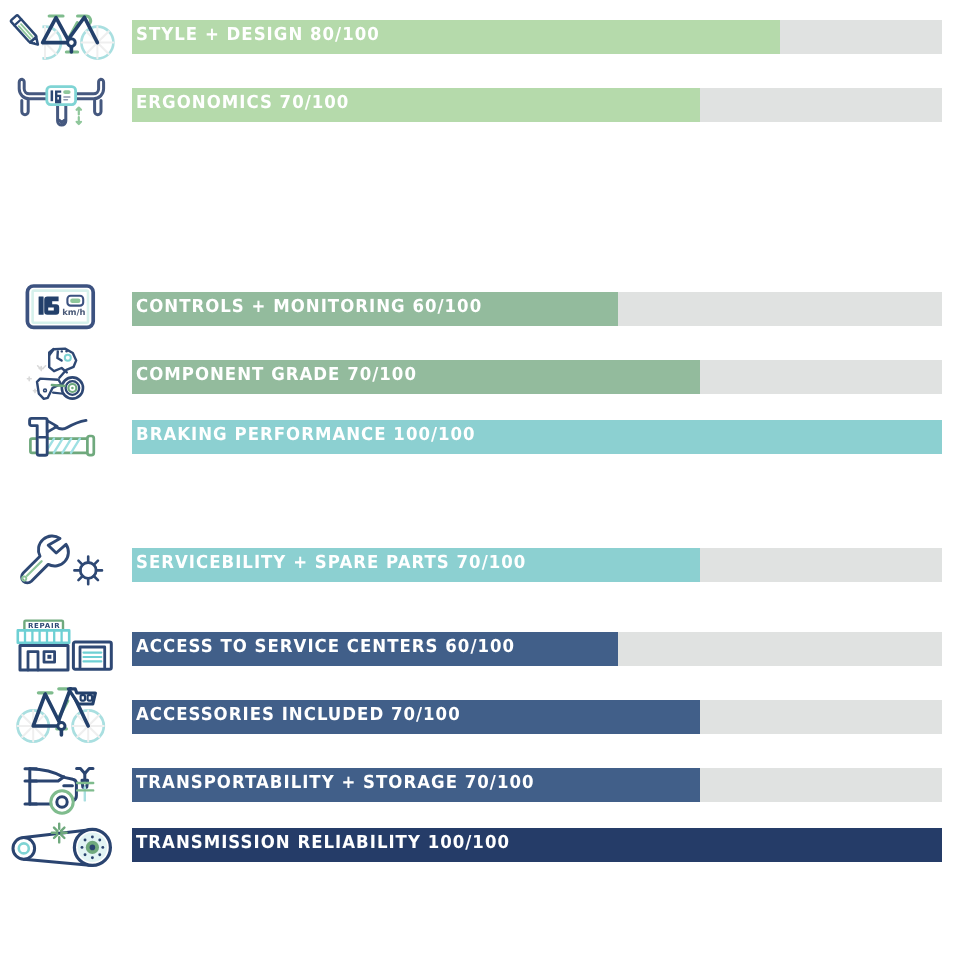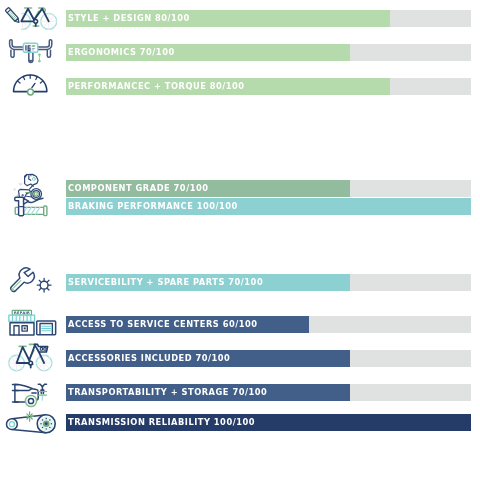--- a/index.html
+++ b/index.html
@@ -86,39 +86,38 @@
     <path d="M39.4 20v3.2M38.3 20.9l1.1-1.1 1.1 1.1"></path>
     <path d="M39.4 24.6v3.2M38.3 26.9l1.1 1.1 1.1-1.1"></path>
   </g>
 </svg>
       </div>
       <div class="track" style="background: rgb(224, 226, 225);">
         <div class="fill" style="width: 283.5px; background: rgb(181, 218, 171);"></div>
       </div>
       <div class="label" style="color: rgb(255, 255, 255);">ERGONOMICS 70/100</div>
     </div>
-    <div class="row" style="top: 68px;">
-      <div class="icon-cell">
-        <svg width="62" height="34" viewBox="0 0 62 34" fill="none" stroke-linecap="round" stroke-linejoin="round">
-  <path d="M13.5 23.6a16.7 16.7 0 0 1 33.4 0z" stroke="#23406b" stroke-width="1.55" fill="#fff"></path>
-  <g stroke="#23406b" stroke-width="1.25">
-    <path d="M17.41 12.87 20.01 15.05"></path>
-    <path d="M23.14 8.46 24.58 11.55"></path>
-    <path d="M30.2 6.9V10.3"></path>
-    <path d="M37.26 8.46 35.82 11.55"></path>
-    <path d="M42.99 12.87 40.39 15.05"></path>
-  </g>
-  <path d="M31.9 19.7 35 15.4" stroke="#23406b" stroke-width="1.35"></path>
-  <circle cx="30.5" cy="24" r="2.9" stroke="#6fa97d" stroke-width="1.5" fill="#fff"></circle>
-</svg>
-      </div>
-      <div class="track" style="background: rgb(224, 226, 225);">
-        <div class="fill" style="width: 324px; background: rgb(181, 218, 171);"></div>
-      </div>
-      <div class="label" style="color: rgb(255, 255, 255);">PERFORMANCEC + TORQUE 80/100</div>
+    <div class="row" style="top: 136px;">
+      <div class="icon-cell">
+        <svg width="62" height="34" viewBox="0 0 62 34" fill="none" stroke-linecap="round" stroke-linejoin="round">
+  <rect x="13.7" y="7" width="32.9" height="20.7" rx="3.1" stroke="#3c5280" stroke-width="1.85" fill="#fff"></rect>
+  <rect x="16.3" y="9.3" width="27.7" height="16.1" rx="0.6" stroke="#d6f1ec" stroke-width="1.3" fill="#fff"></rect>
+  <g fill="#23406b">
+    <rect x="19.3" y="12.3" width="2.5" height="9.1" rx="0.15"></rect>
+    <path d="M23.7 12.3h5.6v2.3h-3.2v1.5h1.9a1.6 1.6 0 0 1 1.6 1.6v2.1a1.6 1.6 0 0 1-1.6 1.6h-4.3a1.6 1.6 0 0 1-1.6-1.6v-5.9a1.6 1.6 0 0 1 1.6-1.6zm.4 5.4v1.6h2.8v-1.6z"></path>
+  </g>
+  <rect x="33.7" y="11.9" width="7.9" height="4.9" rx="1.6" stroke="#3c5280" stroke-width="1.05" fill="#fff"></rect>
+  <rect x="35.1" y="13.2" width="5.1" height="2.3" rx="1.05" fill="#8fc79b"></rect>
+  <text x="31.1" y="21.3" font-family="DejaVu Sans" font-size="4.2" font-weight="bold" fill="#4a5a78" style="filter:blur(0.01px)">km/h</text>
+</svg>
+      </div>
+      <div class="track" style="background: rgb(224, 226, 225);">
+        <div class="fill" style="width: 243px; background: rgb(147, 187, 157);"></div>
+      </div>
+      <div class="label" style="color: rgb(255, 255, 255);">CONTROLS + MONITORING 60/100</div>
     </div>
     <div class="row" style="top: 170px;">
       <div class="icon-cell">
         <svg width="62" height="34" viewBox="0 0 62 34" fill="none" stroke-linecap="round" stroke-linejoin="round" stroke="#2e4874" stroke-width="1.2">
   <g stroke="#d9d9d9" stroke-width="0.8">
     <path d="M20.6 13.3v2M19.6 14.3h2M18.8 12.9l1.4 1.4M21.4 14.3l1.4-1.4"></path>
     <path d="M14.6 18.5v1.9M13.7 19.4h1.9"></path>
     <path d="M17.5 24.6v1.7M16.7 25.4h1.7"></path>
   </g>
   <path d="M24.6 7.6 26.9 4.6l5.6-.3 3.9 2.2 1.7 3.7-1.3 3.2-3.6 1.5-3.5 4"></path>
@@ -135,21 +134,21 @@
   <path d="M25.9 22.5 32.4 23" stroke="#6fa97d" stroke-width="1.15"></path>
   <circle cx="22.5" cy="25.2" r="0.7" stroke="#2e4874" stroke-width="0.8" fill="#fff"></circle>
   <path d="M26.5 26.3l5.2.6" stroke="#2e4874" stroke-width="1.05"></path>
 </svg>
       </div>
       <div class="track" style="background: rgb(224, 226, 225);">
         <div class="fill" style="width: 283.5px; background: rgb(147, 187, 157);"></div>
       </div>
       <div class="label" style="color: rgb(255, 255, 255);">COMPONENT GRADE 70/100</div>
     </div>
-    <div class="row" style="top: 188px;">
+    <div class="row" style="top: 200px;">
       <div class="icon-cell">
         <svg width="62" height="34" viewBox="0 0 62 34" fill="none" stroke-linecap="round" stroke-linejoin="round">
   <rect x="15.2" y="19.3" width="28.8" height="7.1" rx="0.8" stroke="#6fa97d" stroke-width="1.35" fill="#fff"></rect>
   <g stroke="#9ee0e3" stroke-width="1.15">
     <path d="M22.6 26.4 27 19.3M26.9 26.4 31.3 19.3M31.2 26.4 35.6 19.3M35.5 26.4 39.9 19.3"></path>
   </g>
   <rect x="43.7" y="18" width="3.2" height="9.6" rx="1.2" stroke="#6fa97d" stroke-width="1.35" fill="#fff"></rect>
   <path d="M15.8 9.2h6.8a1 1 0 0 1 1 1v16.4a1.05 1.05 0 0 1-1.05 1.05h-2.9a1.05 1.05 0 0 1-1.05-1.05V12.8h-2.8a1 1 0 0 1-1-1v-1.6a1 1 0 0 1 1-1z" stroke="#2e4874" stroke-width="1.45" fill="#fff"></path>
   <path d="M19.6 18.6h4" stroke="#2e4874" stroke-width="1.2"></path>
   <path d="M23.6 10.3 28.6 13.2l-5 2.9z" stroke="#2e4874" stroke-width="1.35" fill="#fff"></path>

